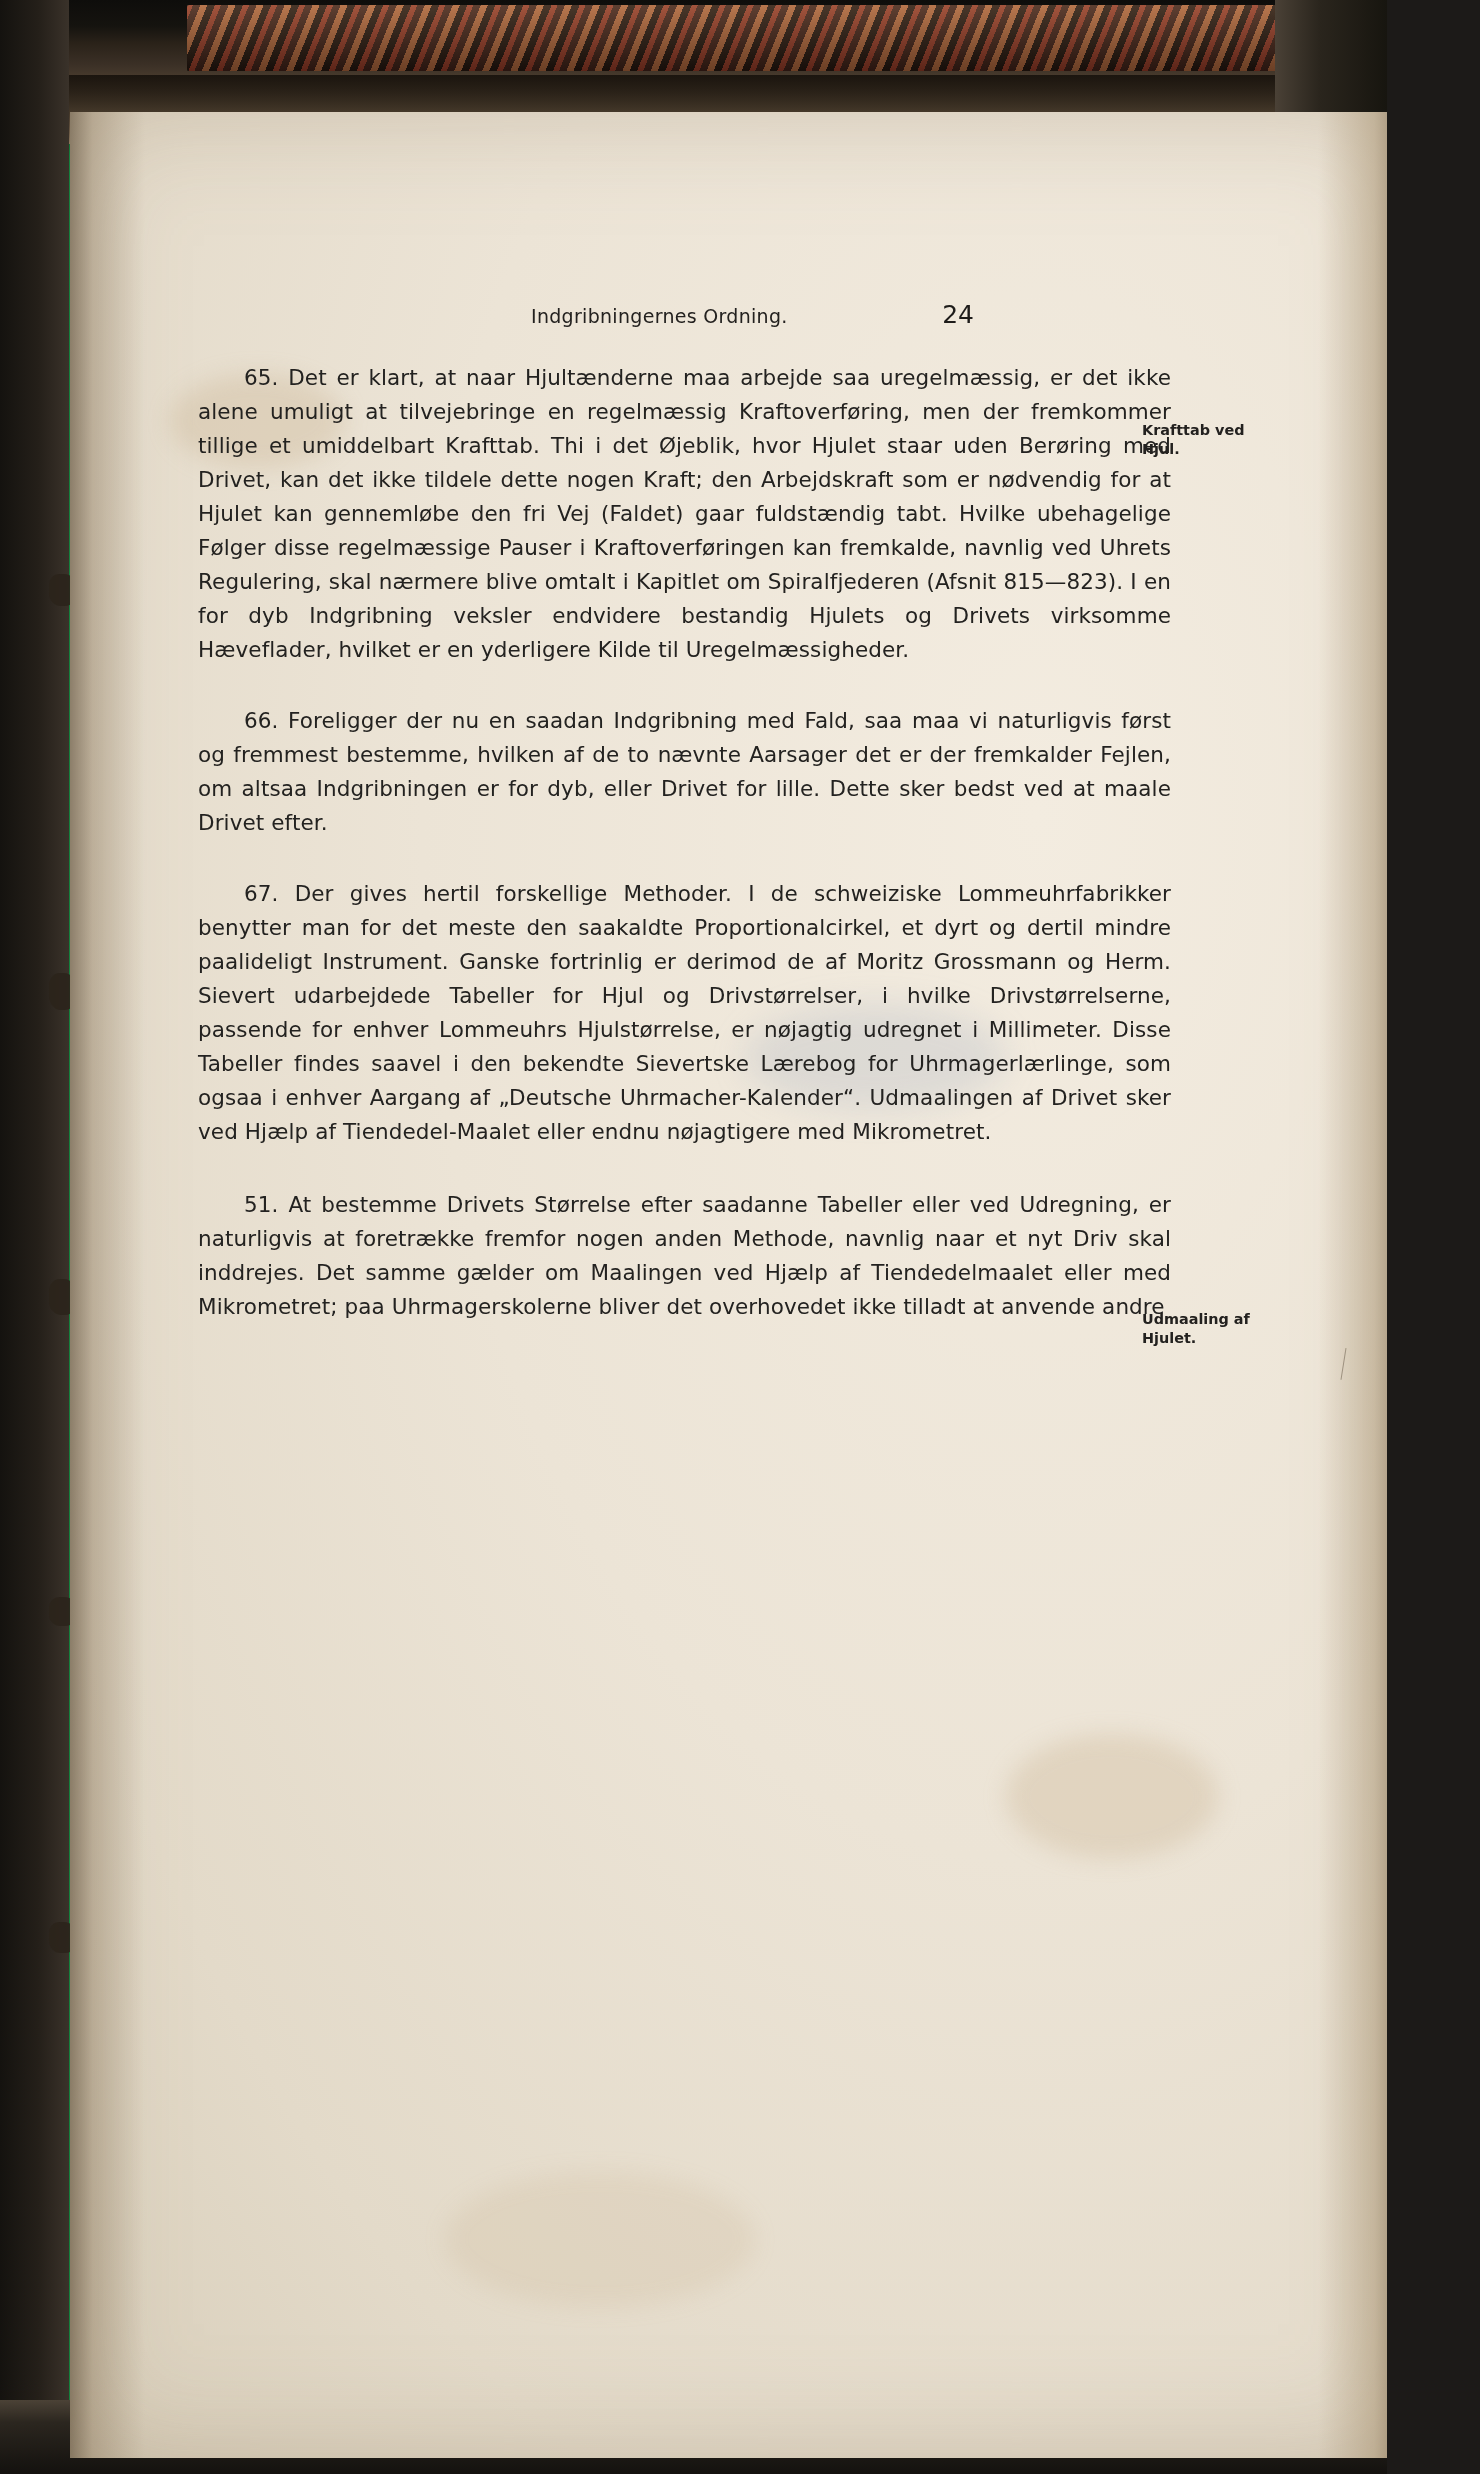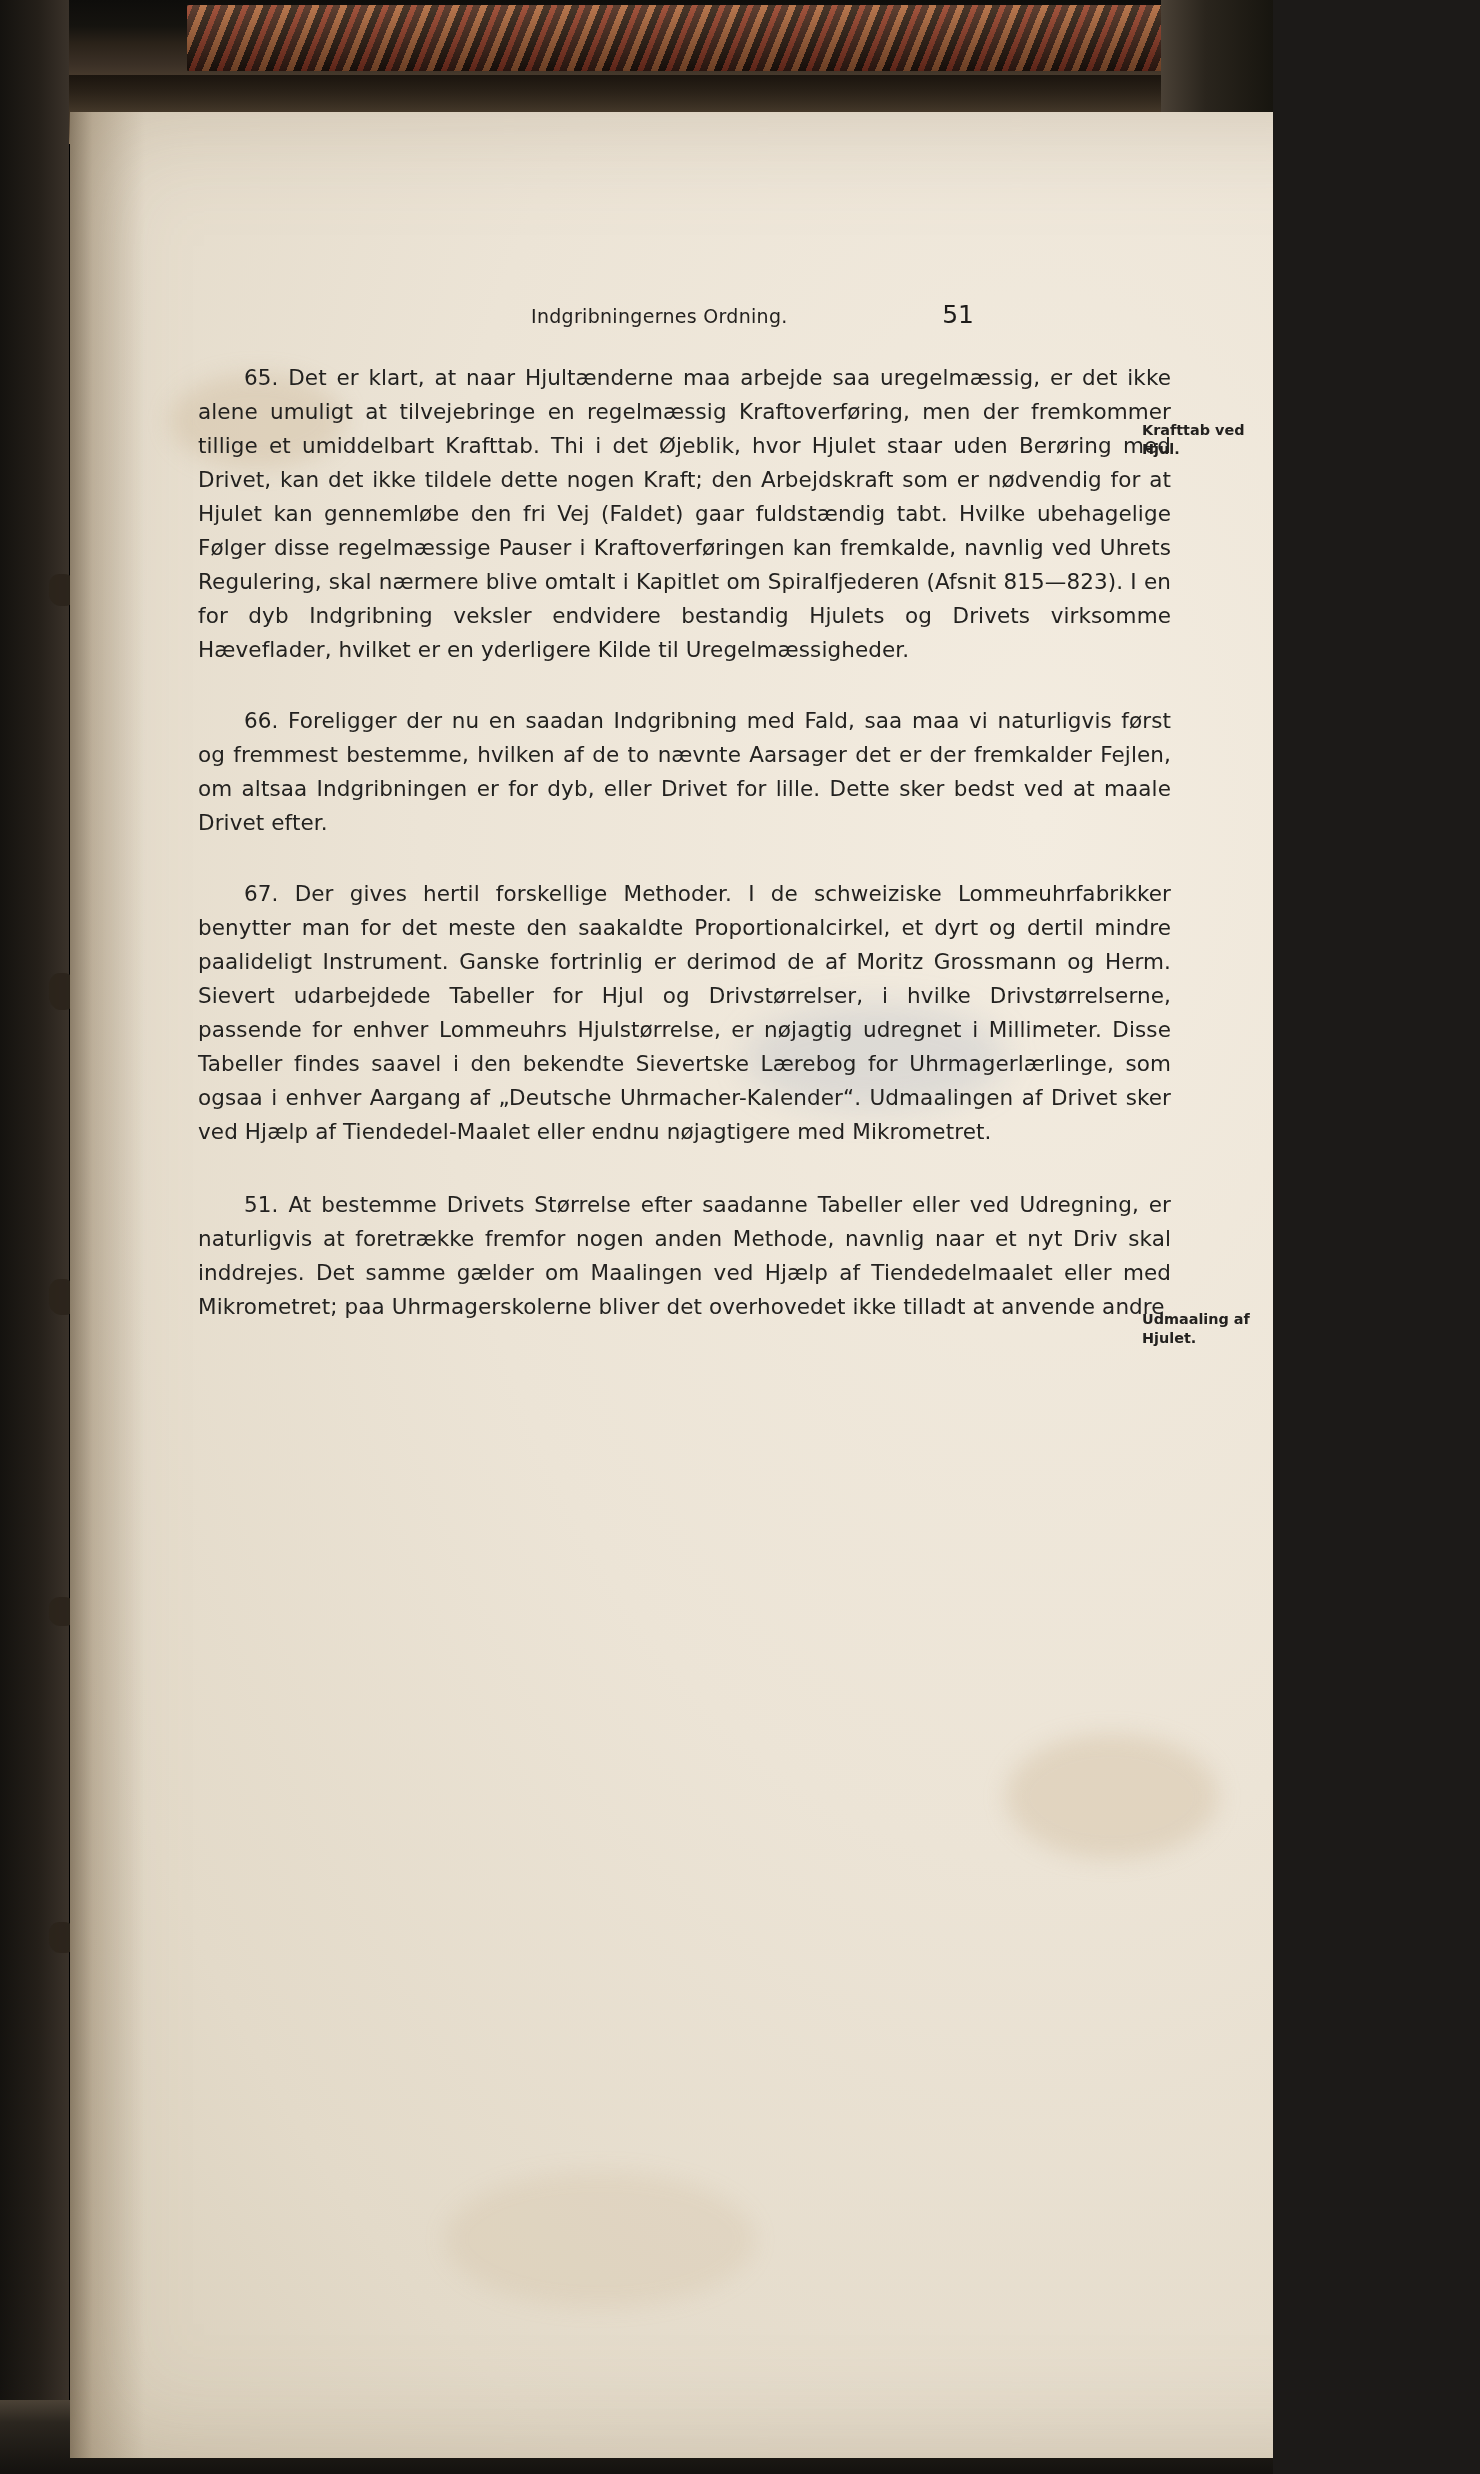--- a/index.html
+++ b/index.html
@@ -10,23 +10,23 @@
   body {
     width: 1481px;
     height: 2475px;
     font-family: "DejaVu Sans", sans-serif;
     overflow: hidden;
   }
 
   
   .scan {
     position: relative;
-    width: 1273px;
+    width: 1387px;
     height: 2475px;
-    background: #000000;
+    background: #15803d;
     overflow: hidden;
   }
 
   
   .surround-left {
     position: absolute;
     left: 0; top: 0;
     width: 69px; height: 2475px;
     background: linear-gradient(to right, #14120f 0%, #241f19 55%, #3a322a 100%);
   }
@@ -226,21 +226,21 @@
     <div class="gutter"></div>
     <div class="foxing" style="left:100px;top:262px;width:175px;height:94px;"></div>
     <div class="foxing" style="left:936px;top:1622px;width:212px;height:125px;"></div>
     <div class="foxing" style="left:374px;top:2059px;width:312px;height:137px;opacity:.6;"></div>
     <div class="smudge" style="left:674px;top:892px;width:262px;height:106px;"></div>
 
     <div class="content">
 
       <div class="header-row">
         <div class="running-head">Indgribningernes Ordning.</div>
-        <div class="folio">51</div>
+        <div class="folio">24</div>
       </div>
 
       <div class="body">
 
         <p class="para">
           <span class="indent"></span><span class="num">65.</span>
           <span>Det er klart, at naar Hjultænderne maa arbejde saa uregelmæssig, er det ikke alene umuligt at tilvejebringe en regelmæssig Kraftoverføring, men der fremkommer tillige et umiddelbart </span><span class="ital">Krafttab.</span><span> Thi i det Øjeblik, hvor Hjulet staar uden Berøring med Drivet, kan det ikke tildele dette nogen Kraft; den Arbejdskraft som er nødvendig for at Hjulet kan gennemløbe den fri Vej (Faldet) </span><span class="ital">gaar fuldstændig tabt.</span><span> Hvilke ubehagelige Følger disse regelmæssige Pauser i Kraftoverføringen kan fremkalde, navnlig ved Uhrets Regulering, skal nærmere blive omtalt i Kapitlet om Spiralfjederen (Afsnit 815—823). I en for dyb Indgribning veksler endvidere bestandig Hjulets og Drivets virksomme Hæveflader, hvilket er en yderligere Kilde til Uregelmæssigheder.</span>
         </p>
 
         <p class="para" style="">

